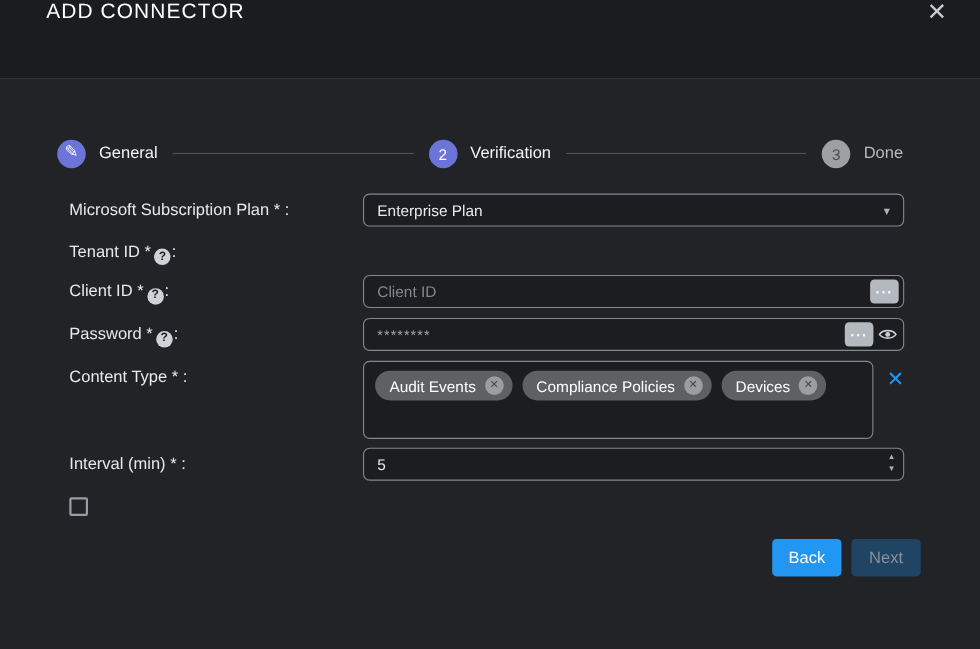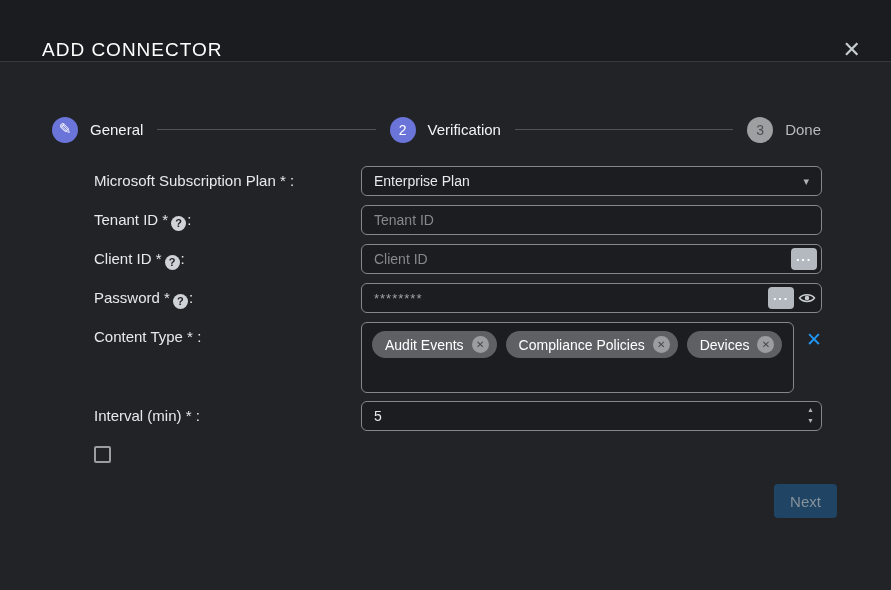--- a/index.html
+++ b/index.html
@@ -3,22 +3,22 @@
 <meta charset="utf-8">
 <style>
   * { margin:0; padding:0; box-sizing:border-box; }
   html,body { width:891px; height:590px; }
   body {
     font-family:"Liberation Sans","DejaVu Sans",sans-serif;
     background:#212327; color:#e8e9ea; overflow:hidden;
   }
   
   .dlg-header {
-    height:62px; background:#1a1c1f; border-bottom:1px solid #36383b;
-    display:flex; align-items:flex-end; justify-content:space-between;
+    height:72px; background:#1a1c1f; border-bottom:1px solid #36383b;
+    display:flex; align-items:flex-start; justify-content:space-between;
     padding:0 30px 0 42px;
   }
   .dlg-title { font-size:19px; letter-spacing:1px; color:#fff; font-weight:400; }
   .close-btn { font-size:22px; color:#c7ccd1; cursor:pointer; line-height:1; font-weight:300; }
   
   .stepper {
     display:flex; align-items:center;
     margin:54px 70px 0 52px; height:27px;
   }
   .step-circle {
@@ -26,21 +26,21 @@
     display:flex; align-items:center; justify-content:center;
     font-size:14px; color:#fff;
   }
   .step-circle.active { background:#6b74d8; }
   .step-circle.pending { background:#9e9fa1; color:#4c4e52; }
   .step-label { margin-left:12px; font-size:15px; color:#f2f3f4; white-space:nowrap; }
   .step-label.pending { color:#b9babc; }
   .step-line { flex:1; height:1px; background:#505356; margin:0 14px; }
   .pencil { font-size:15px; line-height:1; transform:translateY(-1px); }
   
-  .form-area { margin-top:23px; padding:0 69px 0 63px;margin-left:31px; }
+  .form-area { margin-top:23px; padding:0 69px 0 63px; }
   .form-row { display:flex; align-items:flex-start; margin-bottom:9px; }
   .row-label {
     flex:0 0 267px; font-size:15px; color:#e8e9ea; padding-top:6px;
     line-height:1.25; padding-right:20px;
   }
   .help-badge {
     display:inline-flex; width:15px; height:15px; border-radius:50%;
     background:#cfd2d6; color:#1c1e21; font-size:11px; font-weight:bold;
     align-items:center; justify-content:center; vertical-align:-2px; margin:0 1px 0 3px;
   }
@@ -147,23 +147,20 @@
     <div class="row-field">
       <div class="field-box select-box">
         <span>Enterprise Plan</span>
         <span class="caret">▾</span>
       </div>
     </div>
   </div>
 
   <div class="form-row">
     <div class="row-label"><span>Tenant ID *</span><span class="help-badge">?</span><span>:</span></div>
-    <div class="row-field">
-      <input class="field-box" type="text" placeholder="Tenant ID" style="">
-    </div>
   </div>
 
   <div class="form-row">
     <div class="row-label"><span>Client ID *</span><span class="help-badge">?</span><span>:</span></div>
     <div class="row-field">
       <input class="field-box with-btn" type="text" placeholder="Client ID" style="">
       <button class="ellipsis-btn">···</button>
     </div>
   </div>
 
@@ -217,14 +214,15 @@
 
   <div class="form-row checkbox-row">
     <div class="row-field">
       <div class="checkbox"></div>
     </div>
   </div>
 
 </div>
 
 <div class="footer">
+  <button class="btn btn-back">Back</button>
   <button class="btn btn-next">Next</button>
 </div>
 
 </body></html>

